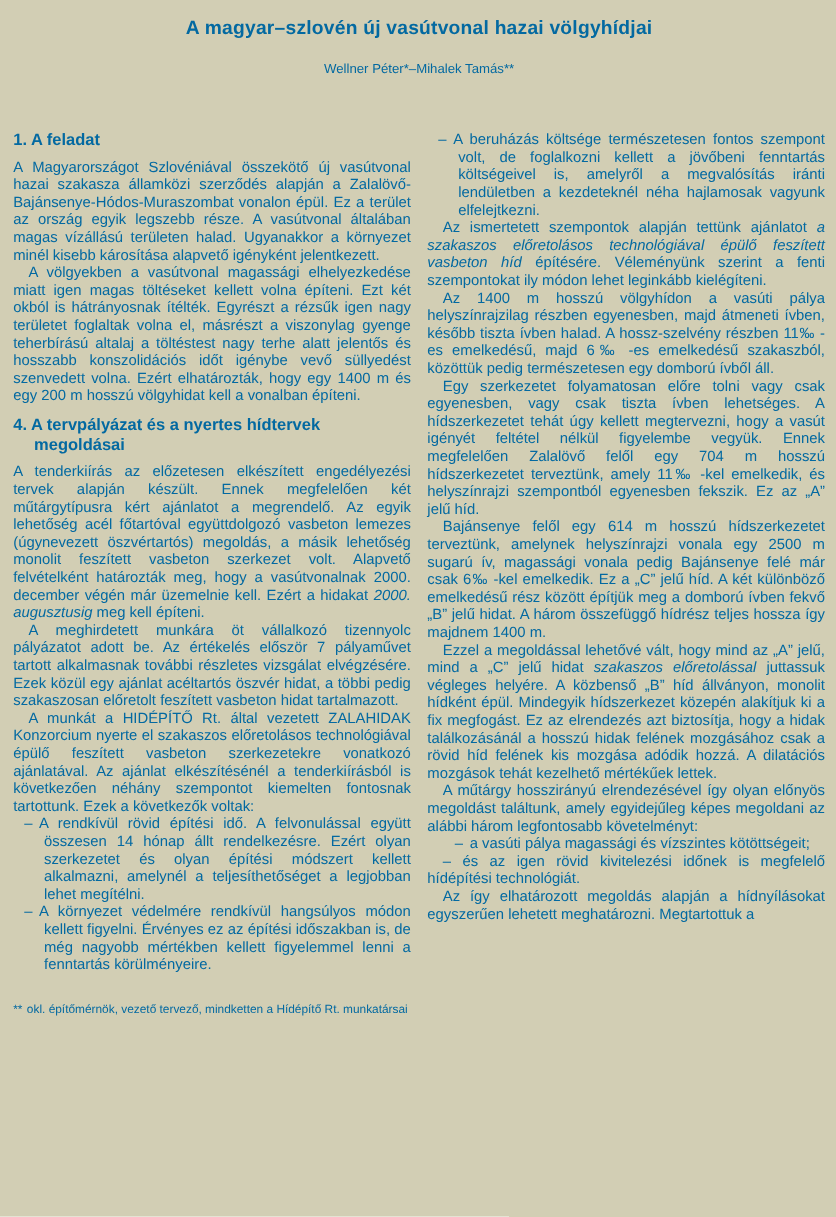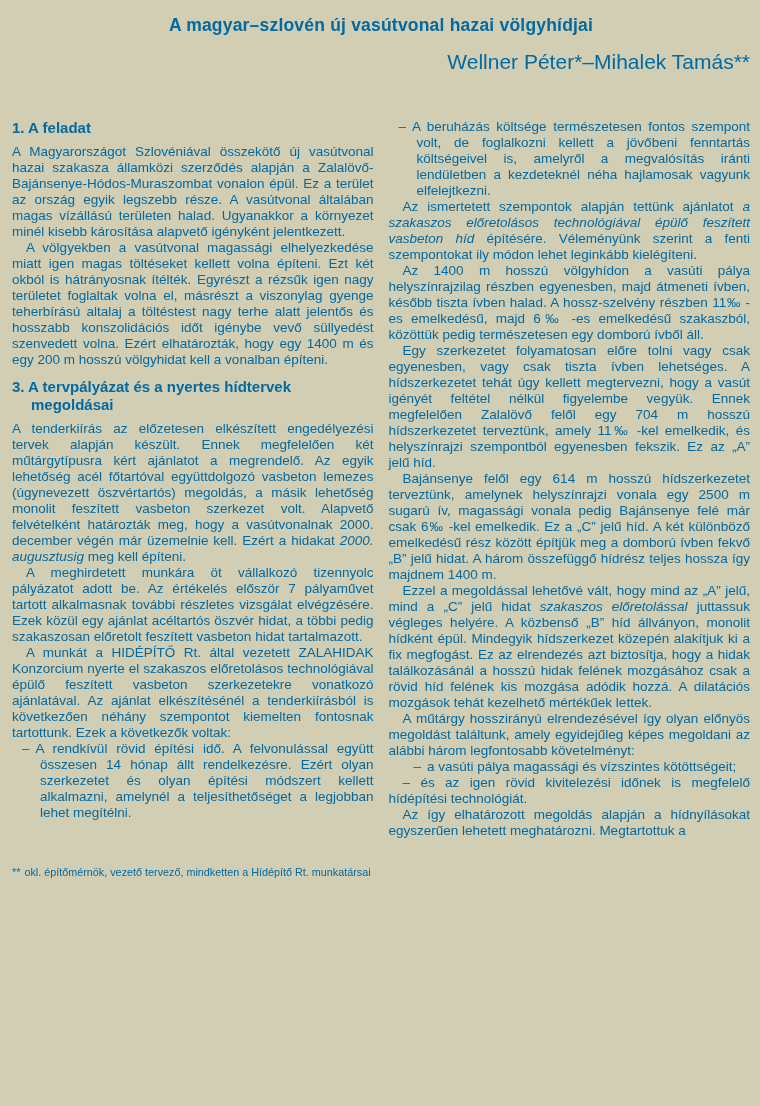--- a/index.html
+++ b/index.html
@@ -12,22 +12,22 @@
     position: relative;
   }
   .title {
     text-align: center;
     font-weight: bold;
     font-size: 17.5px;
     line-height: 22px;
     letter-spacing: 0.2px;
   }
   .authors {
-    text-align: right;
-    font-size: 21px;
+    text-align: center;
+    font-size: 12px;
     line-height: 18px;
     margin-top: 17px;
   }
   .columns {
     display: flex;
     gap: 15px;
     margin-top: 48px;
   }
   .col {
     flex: 1;
@@ -72,25 +72,26 @@
 
 <div class="page" style="background: rgb(210, 206, 180); color: #0369a1;">
   <h1 class="title">A magyar–szlovén új vasútvonal hazai völgyhídjai</h1>
   <div class="authors">Wellner Péter*–Mihalek Tamás**</div>
 
   <div class="columns">
     <div class="col" id="col-left">
         <div class="sec-heading first">1. A feladat</div>
         <div class="para"><span>A Magyarországot Szlovéniával összekötő új vasútvonal hazai szakasza államközi szerződés alapján a Zalalövő-Bajánsenye-Hódos-Muraszombat vonalon épül. Ez a terület az ország egyik legszebb része. A vasútvonal általában magas vízállású területen halad. Ugyanakkor a környezet minél kisebb károsítása alapvető igényként jelentkezett.</span></div>
         <div class="para indent"><span>A völgyekben a vasútvonal magassági elhelyezkedése miatt igen magas töltéseket kellett volna építeni. Ezt két okból is hátrányosnak ítélték. Egyrészt a rézsűk igen nagy területet foglaltak volna el, másrészt a viszonylag gyenge teherbírású altalaj a töltéstest nagy terhe alatt jelentős és hosszabb konszolidációs időt igénybe vevő süllyedést szenvedett volna. Ezért elhatározták, hogy egy 1400 m és egy 200 m hosszú völgyhidat kell a vonalban építeni.</span></div>
-        <div class="sec-heading">3. A tervpályázat és a nyertes hídtervek megoldásai</div>
+        <div class="sec-heading">4. A tervpályázat és a nyertes hídtervek megoldásai</div>
         <div class="para"><span>A tenderkiírás az előzetesen elkészített engedélyezési tervek alapján készült. Ennek megfelelően két műtárgytípusra kért ajánlatot a megrendelő. Az egyik lehetőség acél főtartóval együttdolgozó vasbeton lemezes (úgynevezett öszvértartós) megoldás, a másik lehetőség monolit feszített vasbeton szerkezet volt. Alapvető felvételként határozták meg, hogy a vasútvonalnak 2000. december végén már üzemelnie kell. Ezért a hidakat </span><span class="it">2000. augusztusig</span><span> meg kell építeni.</span></div>
         <div class="para indent"><span>A meghirdetett munkára öt vállalkozó tizennyolc pályázatot adott be. Az értékelés először 7 pályaművet tartott alkalmasnak további részletes vizsgálat elvégzésére. Ezek közül egy ajánlat acéltartós öszvér hidat, a többi pedig szakaszosan előretolt feszített vasbeton hidat tartalmazott.</span></div>
         <div class="para indent"><span>A munkát a HIDÉPÍTŐ Rt. által vezetett ZALAHIDAK Konzorcium nyerte el szakaszos előretolásos technológiával épülő feszített vasbeton szerkezetekre vonatkozó ajánlatával. Az ajánlat elkészítésénél a tenderkiírásból is következően néhány szempontot kiemelten fontosnak tartottunk. Ezek a következők voltak:</span></div>
         <div class="bullet lvl1"><span class="marker">–</span><span>A rendkívül rövid építési idő. A felvonulással együtt összesen 14 hónap állt rendelkezésre. Ezért olyan szerkezetet és olyan építési módszert kellett alkalmazni, amelynél a teljesíthetőséget a legjobban lehet megítélni.</span></div>
+        <div class="bullet lvl1"><span class="marker">–</span><span>A környezet védelmére rendkívül hangsúlyos módon kellett figyelni. Érvényes ez az építési időszakban is, de még nagyobb mértékben kellett figyelemmel lenni a fenntartás körülményeire.</span></div>
       </div>
     <div class="col" id="col-right">
         <div class="bullet lvl1"><span class="marker">–</span><span>A beruházás költsége természetesen fontos szempont volt, de foglalkozni kellett a jövőbeni fenntartás költségeivel is, amelyről a megvalósítás iránti lendületben a kezdeteknél néha hajlamosak vagyunk elfelejtkezni.</span></div>
         <div class="para indent"><span>Az ismertetett szempontok alapján tettünk ajánlatot </span><span class="it">a szakaszos előretolásos technológiával épülő feszített vasbeton híd</span><span> építésére. Véleményünk szerint a fenti szempontokat ily módon lehet leginkább kielégíteni.</span></div>
         <div class="para indent"><span>Az 1400 m hosszú völgyhídon a vasúti pálya helyszínrajzilag részben egyenesben, majd átmeneti ívben, később tiszta ívben halad. A hossz-szelvény részben 11‰ -es emelkedésű, majd 6‰ -es emelkedésű szakaszból, közöttük pedig természetesen egy domború ívből áll.</span></div>
         <div class="para indent"><span>Egy szerkezetet folyamatosan előre tolni vagy csak egyenesben, vagy csak tiszta ívben lehetséges. A hídszerkezetet tehát úgy kellett megtervezni, hogy a vasút igényét feltétel nélkül figyelembe vegyük. Ennek megfelelően Zalalövő felől egy 704 m hosszú hídszerkezetet terveztünk, amely 11‰ -kel emelkedik, és helyszínrajzi szempontból egyenesben fekszik. Ez az „A” jelű híd.</span></div>
         <div class="para indent"><span>Bajánsenye felől egy 614 m hosszú hídszerkezetet terveztünk, amelynek helyszínrajzi vonala egy 2500 m sugarú ív, magassági vonala pedig Bajánsenye felé már csak 6‰ -kel emelkedik. Ez a „C” jelű híd. A két különböző emelkedésű rész között építjük meg a domború ívben fekvő „B” jelű hidat. A három összefüggő hídrész teljes hossza így majdnem 1400 m.</span></div>
         <div class="para indent"><span>Ezzel a megoldással lehetővé vált, hogy mind az „A” jelű, mind a „C” jelű hidat </span><span class="it">szakaszos előretolással</span><span> juttassuk végleges helyére. A közbenső „B” híd állványon, monolit hídként épül. Mindegyik hídszerkezet közepén alakítjuk ki a fix megfogást. Ez az elrendezés azt biztosítja, hogy a hidak találkozásánál a hosszú hidak felének mozgásához csak a rövid híd felének kis mozgása adódik hozzá. A dilatációs mozgások tehát kezelhető mértékűek lettek.</span></div>
         <div class="para indent"><span>A műtárgy hosszirányú elrendezésével így olyan előnyös megoldást találtunk, amely egyidejűleg képes megoldani az alábbi három legfontosabb követelményt:</span></div>
         <div class="bullet lvl2"><span class="marker">–</span><span>a vasúti pálya magassági és vízszintes kötöttségeit;</span></div>

